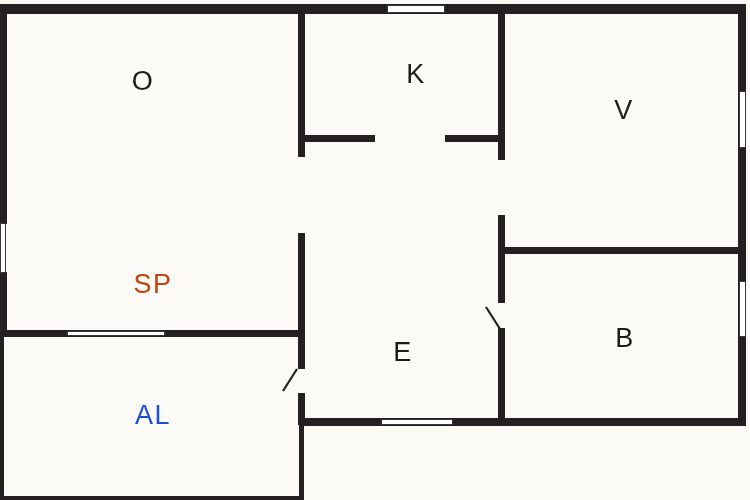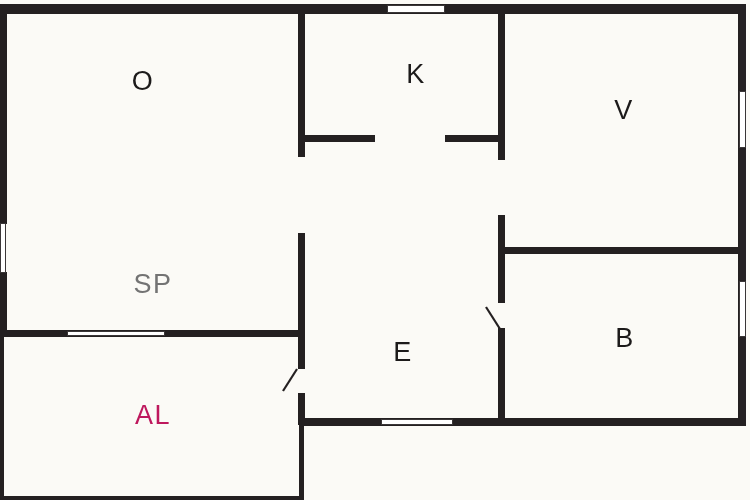--- a/index.html
+++ b/index.html
@@ -69,17 +69,17 @@
     <div class="wall" style="left: 0px; top: 330px; width: 305px; height: 7px; background: rgb(36, 32, 33);"></div>
     <div class="window" style="left: 387px; top: 5px; width: 58px; height: 8px; background: rgb(255, 255, 255); border-color: rgb(58, 54, 55);"></div>
     <div class="window" style="left: 0px; top: 223px; width: 6px; height: 50px; background: rgb(255, 255, 255); border-color: rgb(58, 54, 55);"></div>
     <div class="window" style="left: 739px; top: 91px; width: 7px; height: 57px; background: rgb(255, 255, 255); border-color: rgb(58, 54, 55);"></div>
     <div class="window" style="left: 739px; top: 281px; width: 7px; height: 56px; background: rgb(255, 255, 255); border-color: rgb(58, 54, 55);"></div>
     <div class="window" style="left: 67px; top: 331px; width: 98px; height: 5px; background: rgb(255, 255, 255); border-color: rgb(58, 54, 55);"></div>
     <div class="window" style="left: 381px; top: 419px; width: 72px; height: 6px; background: rgb(255, 255, 255); border-color: rgb(58, 54, 55);"></div>
     <div class="room-label" style="left: 143px; top: 81px; color: rgb(28, 26, 26);">O</div>
     <div class="room-label" style="left: 416px; top: 74px; color: rgb(28, 26, 26);">K</div>
     <div class="room-label" style="left: 624px; top: 110px; color: rgb(28, 26, 26);">V</div>
-    <div class="room-label" style="left: 153px; top: 284px; color: #737373;">SP</div>
+    <div class="room-label" style="left: 153px; top: 284px; color: #c2410c;">SP</div>
     <div class="room-label" style="left: 403px; top: 352px; color: rgb(28, 26, 26);">E</div>
     <div class="room-label" style="left: 625px; top: 338px; color: rgb(28, 26, 26);">B</div>
-    <div class="room-label" style="left: 153px; top: 415px; color: #be185d;">AL</div>
+    <div class="room-label" style="left: 153px; top: 415px; color: #1d4ed8;">AL</div>
   </div>
 
 </body></html>

